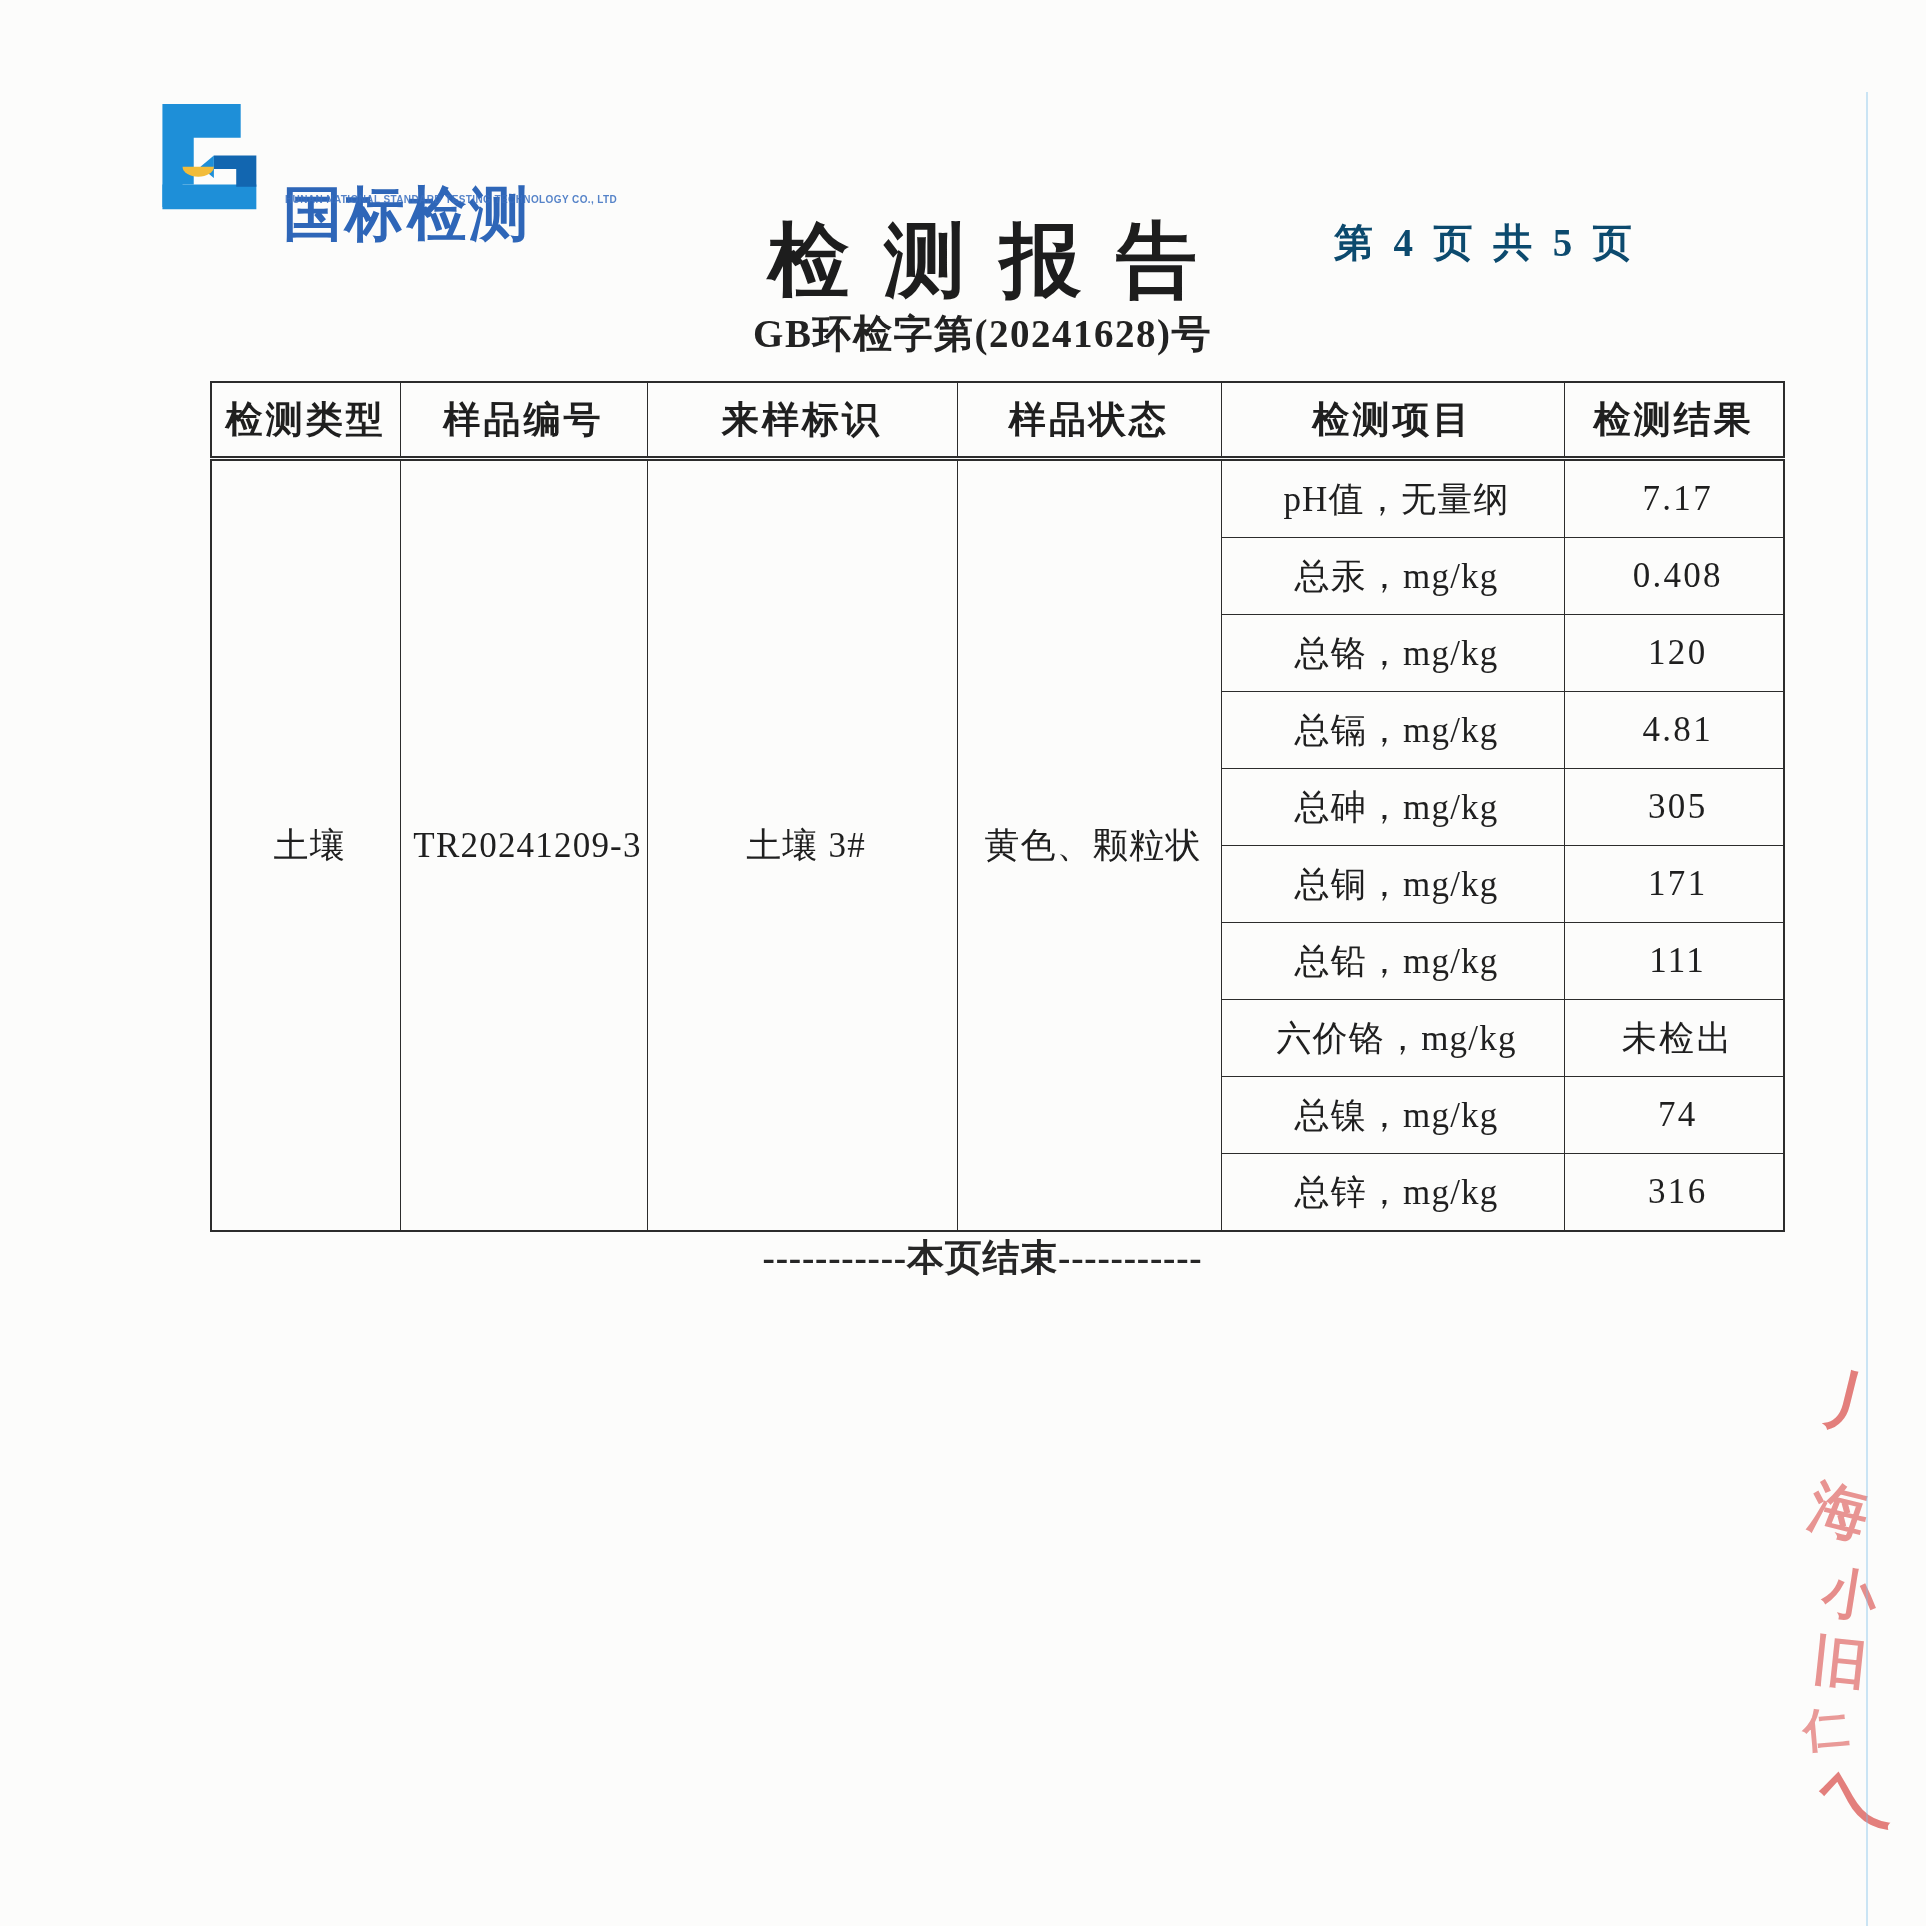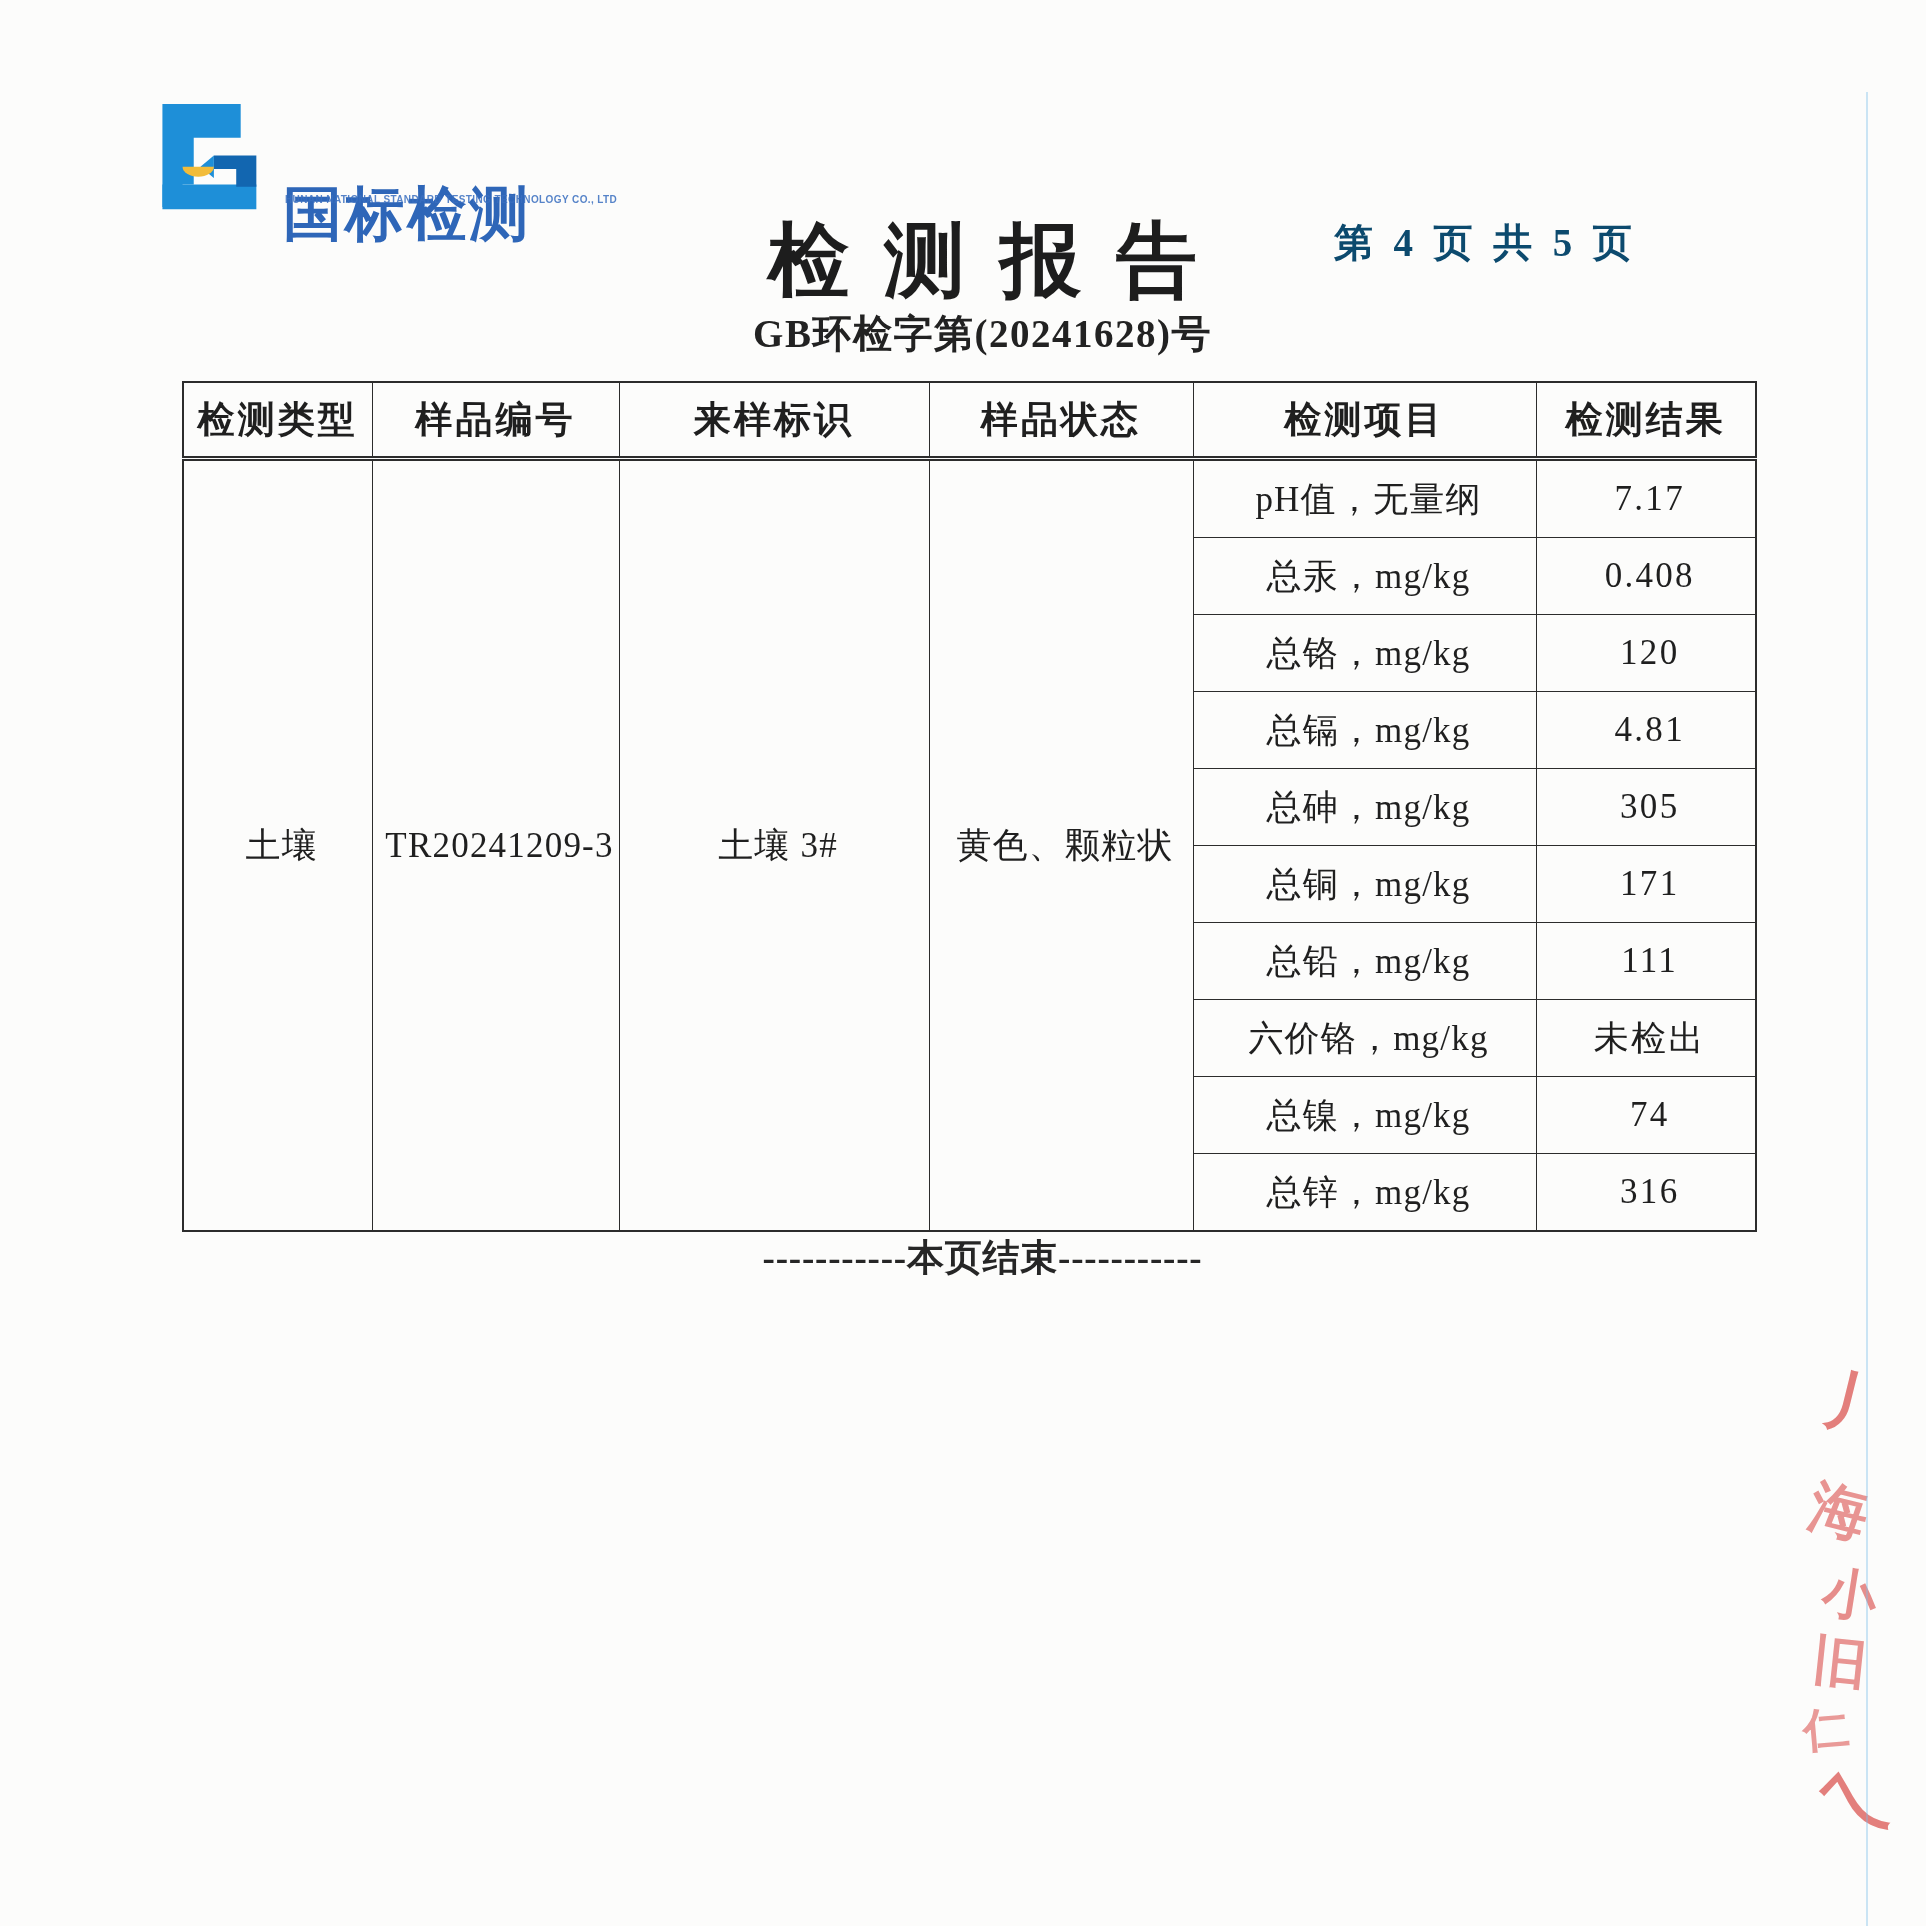--- a/index.html
+++ b/index.html
@@ -46,21 +46,21 @@
   
   table.report-table {
     position:absolute; left:182px; top:381px; width:1572px;
     border-collapse:collapse; table-layout:fixed;
     text-align:center; color:#1f1f1f;
   }
   .report-table th, .report-table td {
     border:1.9px solid #2c2c2c; padding:0;
     overflow:hidden; white-space:nowrap;
   }
-  .report-table { border:2.7px solid #2c2c2c; }
+  .report-table { border:2.7px solid #2c2c2c;margin-left:28px; }
   .report-table thead th {
     height:73px; font-size:37px; font-weight:700; letter-spacing:3.1px;
     border-bottom:5.4px double #2c2c2c;
   }
   .report-table tbody td { height:76px; font-size:35px; letter-spacing:1.2px;padding-left:8px; }
   .report-table td.num { letter-spacing:2.3px; }
 
   
   .end-note {
     position:absolute; left:0; width:1965px; top:1233px;

